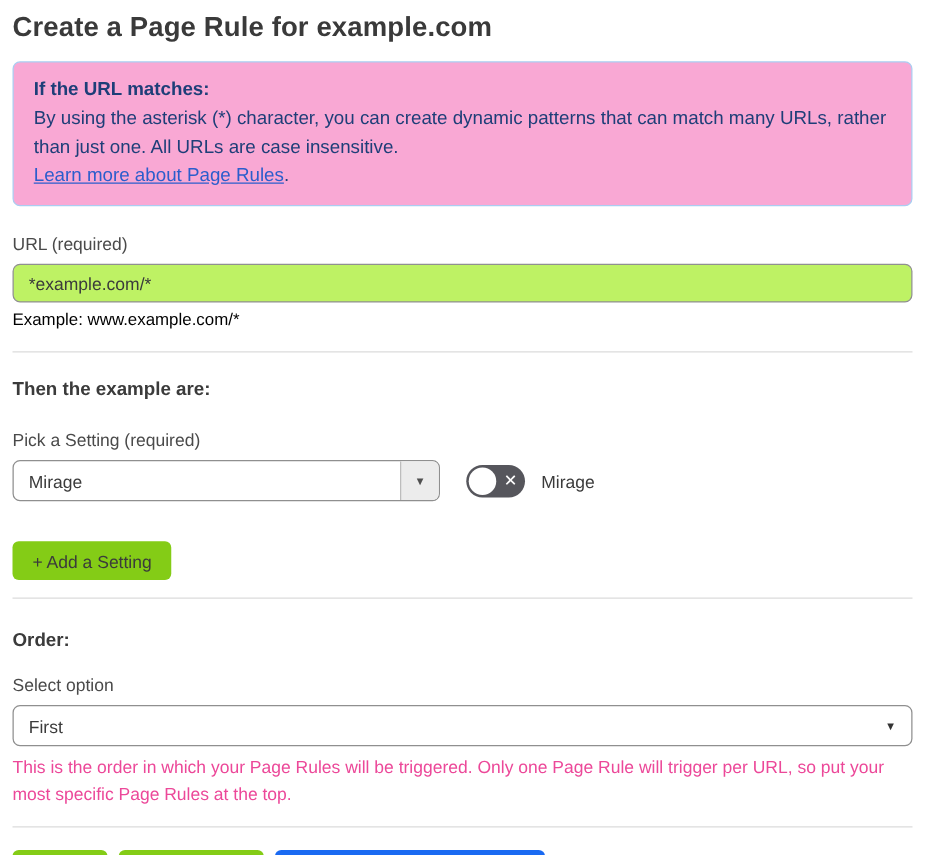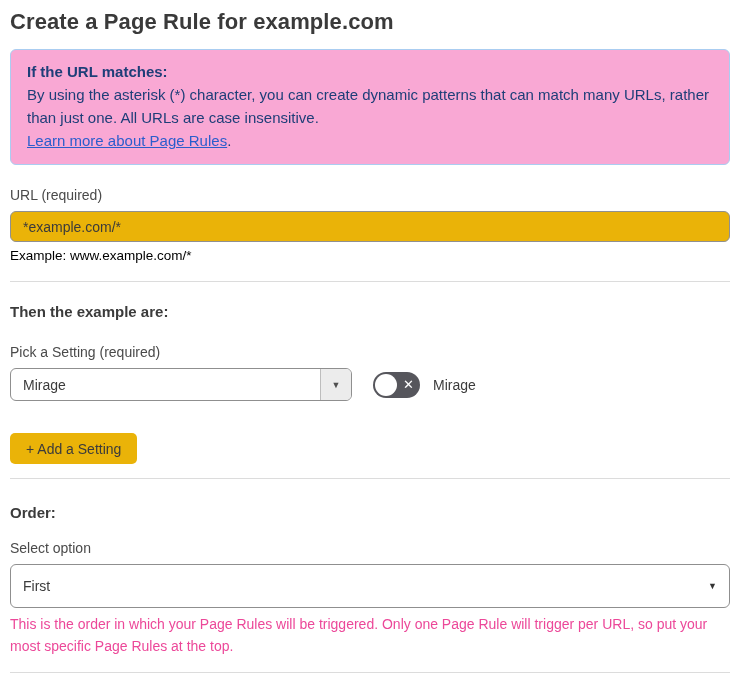--- a/index.html
+++ b/index.html
@@ -55,21 +55,21 @@
   
   .text-input {
     width: 100%;
     height: 31px;
     border: 1px solid #909090;
     border-radius: 6px;
     padding: 0 12px;
     font-size: 14px;
     color: #3b3b3b;
     font-family: "Liberation Sans", "DejaVu Sans", sans-serif;
-    background: #eab308;
+    background: #bef264;
     outline: none;
   }
   .divider {
     border: none;
     border-top: 1px solid #dcdcdc;
     margin: 18px 0 0 0;
   }
   .section-heading {
     font-size: 15px;
     font-weight: 700;
@@ -146,36 +146,36 @@
     font-size: 14px;
     color: #3b3b3b;
   }
   
   .btn {
     display: inline-block;
     height: 31px;
     padding: 0 16px;
     border: none;
     border-radius: 5px;
-    background: #eab308;
+    background: #84cc16;
     color: #3b3b3b;
     font-size: 14px;
     font-family: "Liberation Sans", "DejaVu Sans", sans-serif;
     cursor: pointer;
   }
   .btn.primary {
     background: #1a6af2;
     color: #ffffff;
     padding: 0 20px;
   }
   .add-setting-btn { margin-top: 32px; }
   
   .order-select {
     width: 100%;
-    height: 44px;
+    height: 33px;
     border: 1px solid #8f8f8f;
     border-radius: 6px;
     background: #ffffff;
     display: flex;
     align-items: center;
     justify-content: space-between;
     padding: 0 12px;
     font-size: 14px;
     color: #3b3b3b;
     cursor: pointer;

